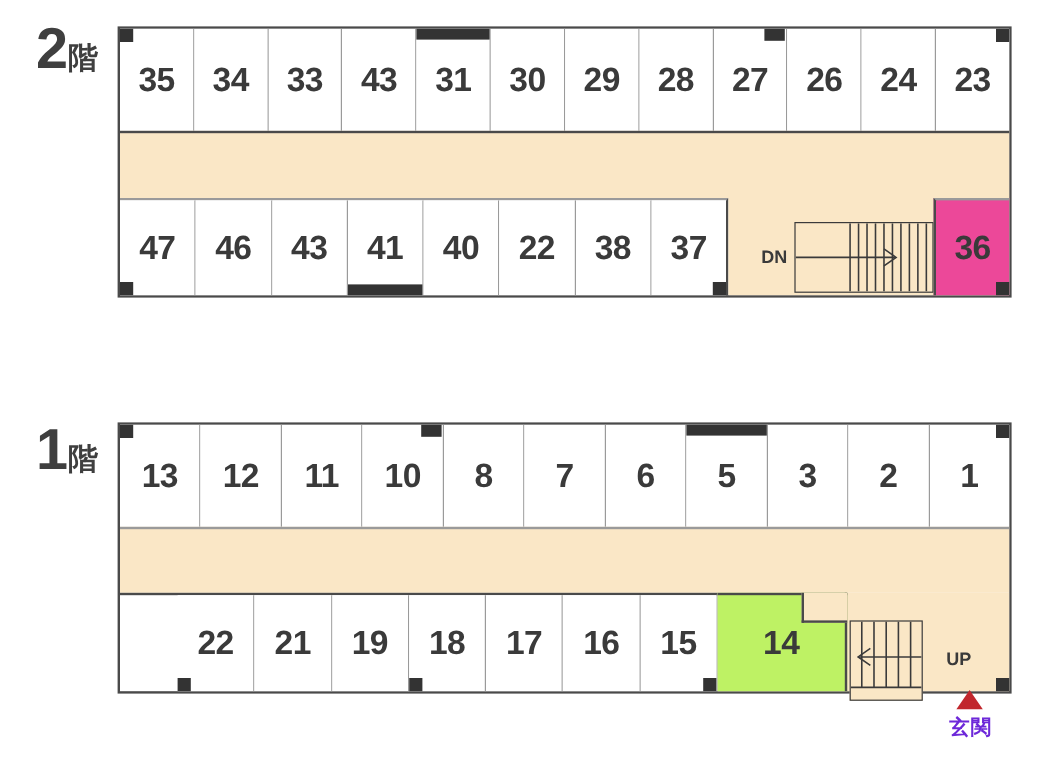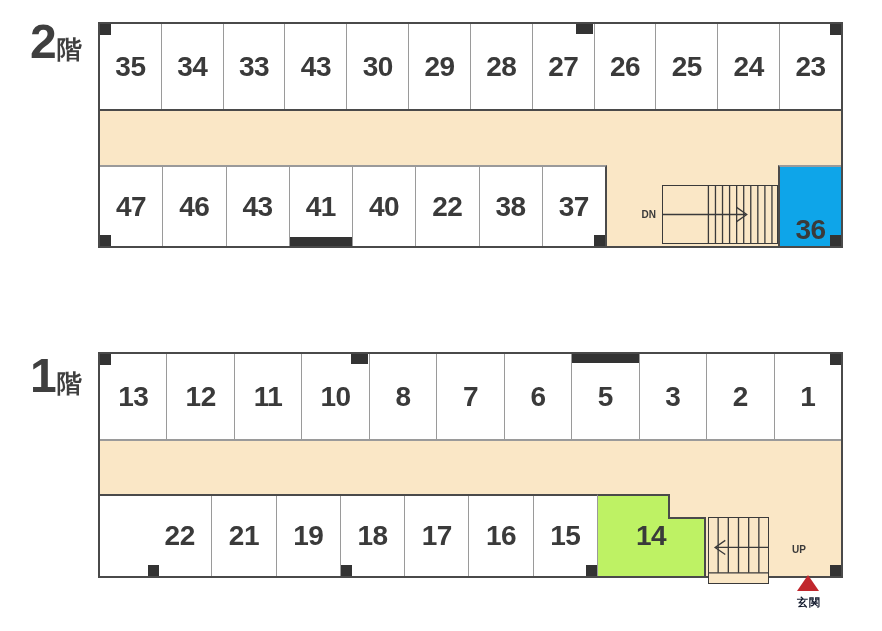--- a/index.html
+++ b/index.html
@@ -28,46 +28,46 @@
         display:flex;align-items:center;justify-content:center;}
   .unit:last-child{border-right:none;}
   .lbl{font-size:28px;font-weight:bold;color:var(--text-dark);letter-spacing:-0.5px;}
 
   .corridor{position:absolute;left:0;right:0;background:var(--beige);}
   #plan-2f .corridor{top:85px;height:56px;border-top:2px solid var(--wall-dark);}
   #plan-1f .corridor{top:85px;height:55px;border-top:2px solid var(--wall-gray);}
 
   #plan-2f .bottom-row{left:0;top:141px;bottom:0;width:507px;border-top:2px solid var(--wall-gray);border-right:2px solid var(--wall-dark);}
   #plan-2f .open-area{position:absolute;left:507px;right:0;top:141px;bottom:0;background:var(--beige);}
-  .corner-unit{position:absolute;right:0;top:141px;bottom:0;width:63px;background:#0ea5e9;
+  .corner-unit{position:absolute;right:0;top:141px;bottom:0;width:63px;background:#ec4899;
         border-top:2px solid var(--wall-gray);border-left:2px solid var(--wall-dark);
-        display:flex;align-items:flex-end;justify-content:center;z-index:2;}
+        display:flex;align-items:center;justify-content:center;z-index:2;}
 
   #plan-1f .bottom-row{left:0;top:140px;bottom:0;width:498px;border-top:2px solid var(--wall-dark);border-right:1.5px solid var(--wall-gray);padding-left:48px;}
   #plan-1f .open-area{position:absolute;left:498px;right:0;top:140px;bottom:0;background:var(--beige);}
   .wide-unit{position:absolute;left:498px;top:140px;bottom:0;width:108px;background:#bef264;
         border-top:2px solid var(--wall-dark);border-right:2px solid var(--wall-dark);
         display:flex;align-items:center;justify-content:center;z-index:2;}
   .wide-unit .notch{position:absolute;top:-2px;right:-2px;width:38px;height:25px;background:var(--beige);
         border-left:2px solid var(--wall-dark);border-bottom:2px solid var(--wall-dark);}
 
   .stairs{position:absolute;border:1.5px solid var(--stair-line);background:var(--beige);z-index:3;}
   #stairs-2f{left:562px;top:161px;width:116px;height:59px;}
   #stairs-1f{left:608px;top:163px;width:61px;height:67px;}
   .stairs svg{display:block;width:100%;height:100%;}
 
-  .stairs-label{position:absolute;font-size:10px;font-weight:bold;color:var(--text-dark);z-index:3;line-height:15px;}
+  .stairs-label{position:absolute;font-size:15px;font-weight:bold;color:var(--text-dark);z-index:3;line-height:15px;}
   #dn-label{left:490px;top:183px;width:66px;text-align:right;}
   #up-label{left:679px;top:188px;width:40px;text-align:center;}
 
   .entrance-triangle{position:absolute;left:697px;top:221px;width:0;height:0;
         border-left:11px solid transparent;border-right:11px solid transparent;
         border-bottom:16px solid var(--red);z-index:4;}
   .entrance-label{position:absolute;left:681px;top:241px;width:56px;text-align:center;
-        font-size:11px;font-weight:bold;color:#0f172a;z-index:4;letter-spacing:1px;}
+        font-size:17px;font-weight:bold;color:#6d28d9;z-index:4;letter-spacing:1px;}
 
   .mk{position:absolute;background:var(--pillar);z-index:2;}
   .mk-pillar-tl{top:0;left:0;width:11px;height:11px;}
   .mk-pillar-tr{top:0;right:0;width:11px;height:11px;}
   .mk-pillar-bl{bottom:0;left:0;width:11px;height:11px;}
   .mk-pillar-br{bottom:0;right:0;width:11px;height:11px;}
   .mk-bar-top{top:0;left:0;right:0;height:9px;}
   .mk-bar-bottom{bottom:0;left:0;right:0;height:9px;}
   .mk-marker-tr{top:0;right:1px;width:17px;height:10px;}
 </style>
@@ -91,37 +91,38 @@
           <div class="unit">
             <span class="lbl">34</span>
           </div>
           <div class="unit">
             <span class="lbl">33</span>
           </div>
           <div class="unit">
             <span class="lbl">43</span>
           </div>
           <div class="unit">
+            <span class="lbl">31</span>
+            <div class="mk mk-bar-top"></div>
+          </div>
+          <div class="unit">
             <span class="lbl">30</span>
           </div>
           <div class="unit">
             <span class="lbl">29</span>
           </div>
           <div class="unit">
             <span class="lbl">28</span>
           </div>
           <div class="unit">
             <span class="lbl">27</span>
             <div class="mk mk-marker-tr"></div>
           </div>
           <div class="unit">
             <span class="lbl">26</span>
-          </div>
-          <div class="unit">
-            <span class="lbl">25</span>
           </div>
           <div class="unit">
             <span class="lbl">24</span>
           </div>
           <div class="unit">
             <span class="lbl">23</span>
             <div class="mk mk-pillar-tr"></div>
           </div>
         </div>
       <div class="corridor"></div>

